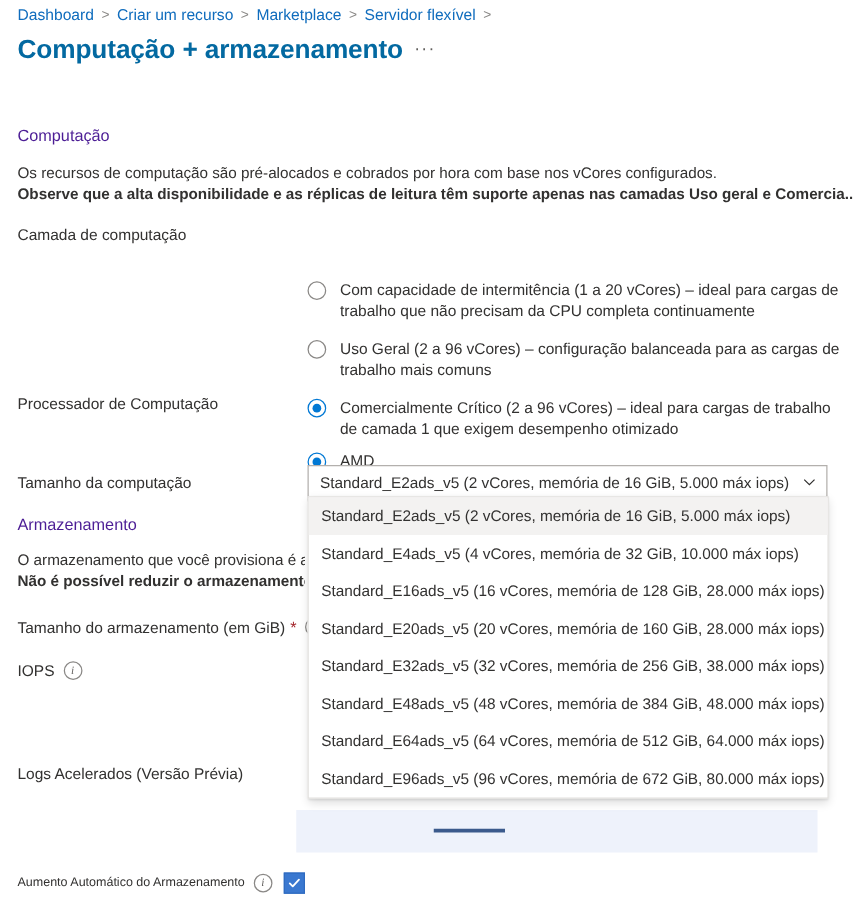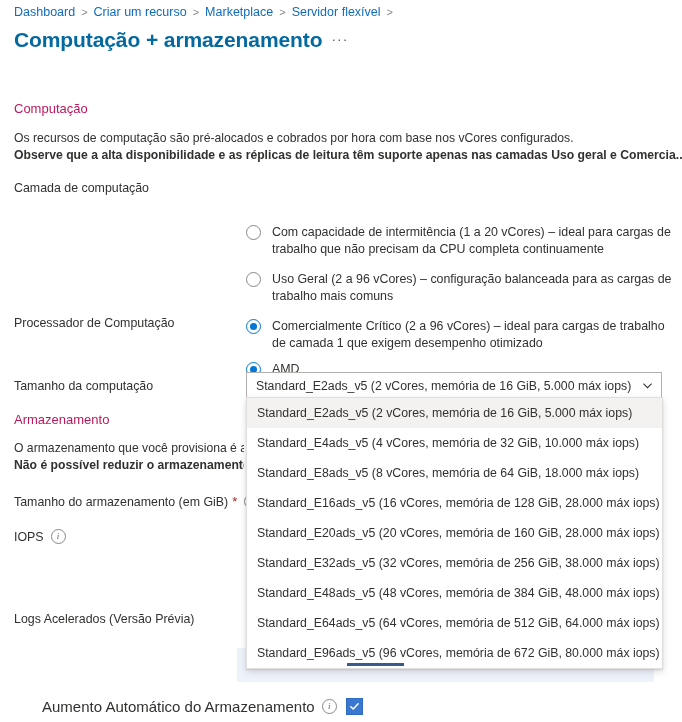--- a/index.html
+++ b/index.html
@@ -60,21 +60,21 @@
     position: relative;
     top: -3px;
   }
 
   
   .section-head {
     position: absolute;
     left: 14px;
     font-size: 13px;
     font-weight: 400;
-    color: #be185d;
+    color: #4c1d95;
   }
   #compute-head { top: 101px; }
   #storage-head { top: 412px; }
 
   .desc {
     position: absolute;
     left: 14px;
     font-size: 12.2px;
     line-height: 17px;
     color: #323130;
@@ -234,24 +234,23 @@
 
   
   .check-row {
     position: absolute;
     left: 14px;
     top: 698px;
     display: flex;
     align-items: center;
   }
   .check-label {
-    font-size: 15px;
-    color: #323130;
-    white-space: nowrap;
-    margin-left: 28px;
+    font-size: 10px;
+    color: #323130;
+    white-space: nowrap;
   }
   .checkbox {
     width: 17px;
     height: 17px;
     background: #3a78d0;
     border: 1px solid #2f6bc0;
     box-sizing: border-box;
     margin-left: 9px;
     display: flex;
     align-items: center;
@@ -345,21 +344,20 @@
 </div>
 
 <div class="label" style="top:612px;">Logs Acelerados (Versão Prévia)</div>
 
 <div class="bottom-band"></div>
 <div class="tab-underline"></div>
 
 <div class="dropdown">
   <div class="dd-item selected">Standard_E2ads_v5 (2 vCores, memória de 16 GiB, 5.000 máx iops)</div>
   <div class="dd-item">Standard_E4ads_v5 (4 vCores, memória de 32 GiB, 10.000 máx iops)</div>
-  <div class="dd-item">Standard_E8ads_v5 (8 vCores, memória de 64 GiB, 18.000 máx iops)</div>
   <div class="dd-item">Standard_E16ads_v5 (16 vCores, memória de 128 GiB, 28.000 máx iops)</div>
   <div class="dd-item">Standard_E20ads_v5 (20 vCores, memória de 160 GiB, 28.000 máx iops)</div>
   <div class="dd-item">Standard_E32ads_v5 (32 vCores, memória de 256 GiB, 38.000 máx iops)</div>
   <div class="dd-item">Standard_E48ads_v5 (48 vCores, memória de 384 GiB, 48.000 máx iops)</div>
   <div class="dd-item">Standard_E64ads_v5 (64 vCores, memória de 512 GiB, 64.000 máx iops)</div>
   <div class="dd-item">Standard_E96ads_v5 (96 vCores, memória de 672 GiB, 80.000 máx iops)</div>
 </div>
 
 <div class="check-row">
   <span class="check-label">Aumento Automático do Armazenamento</span>

